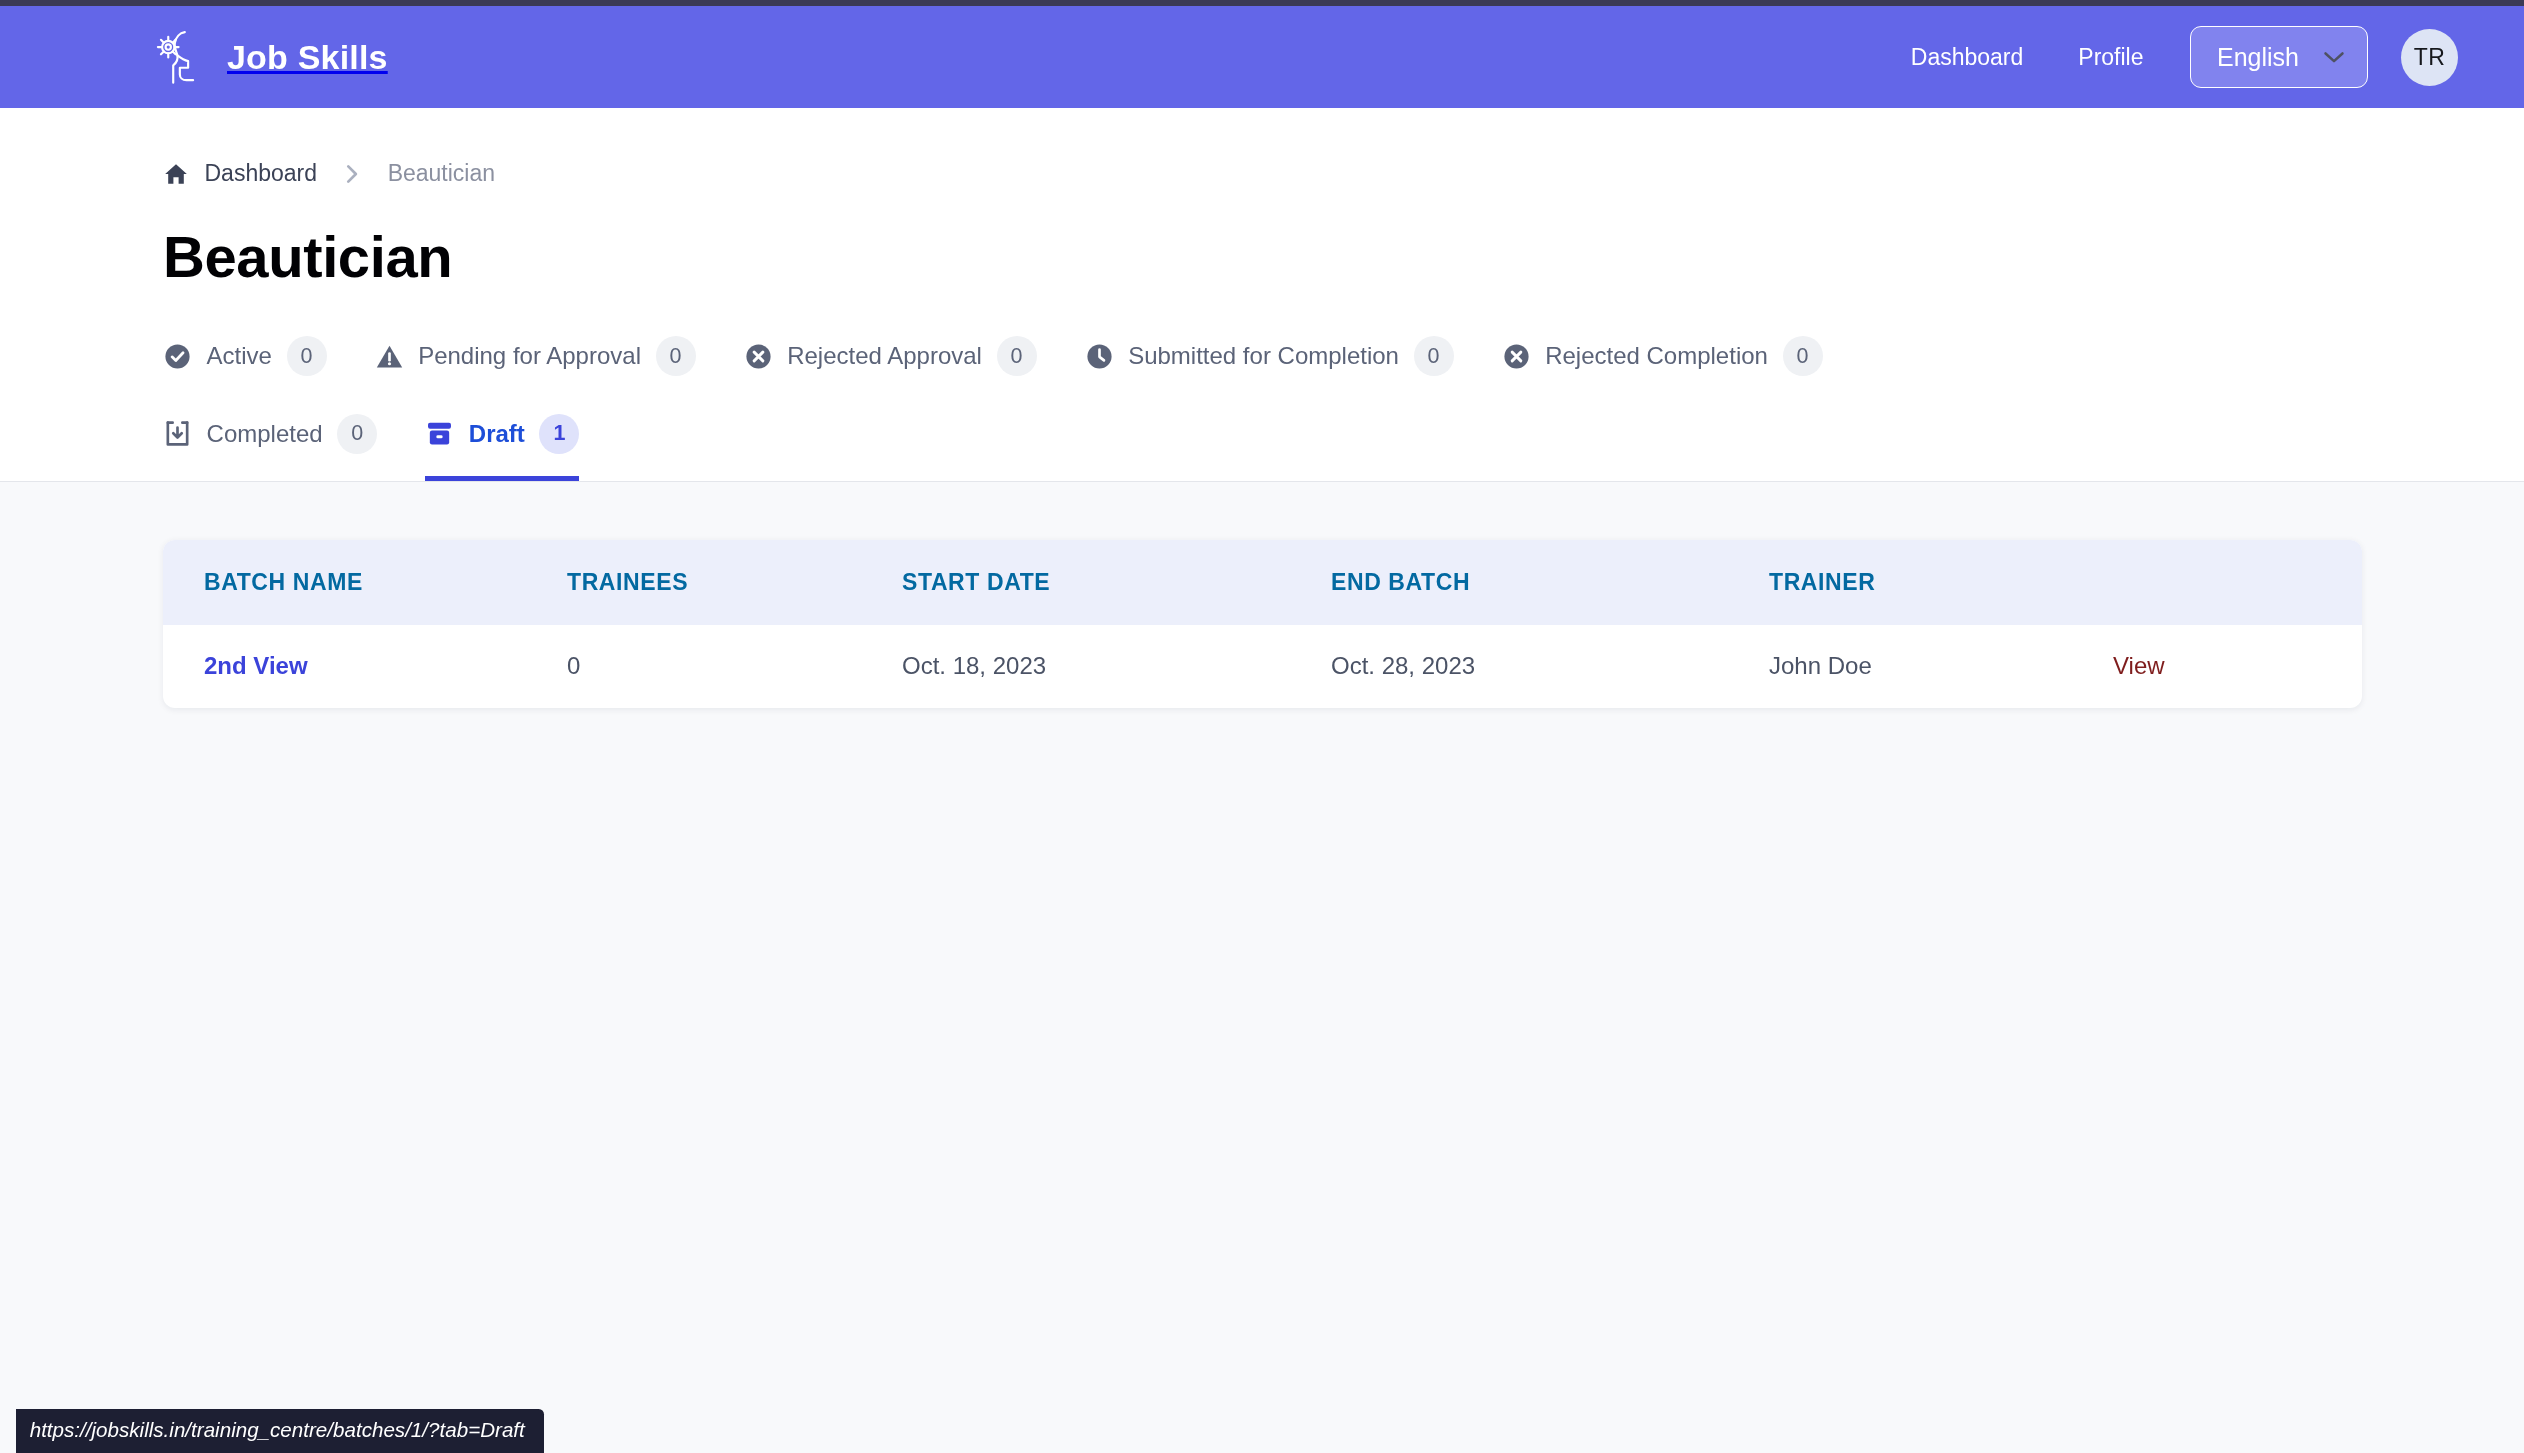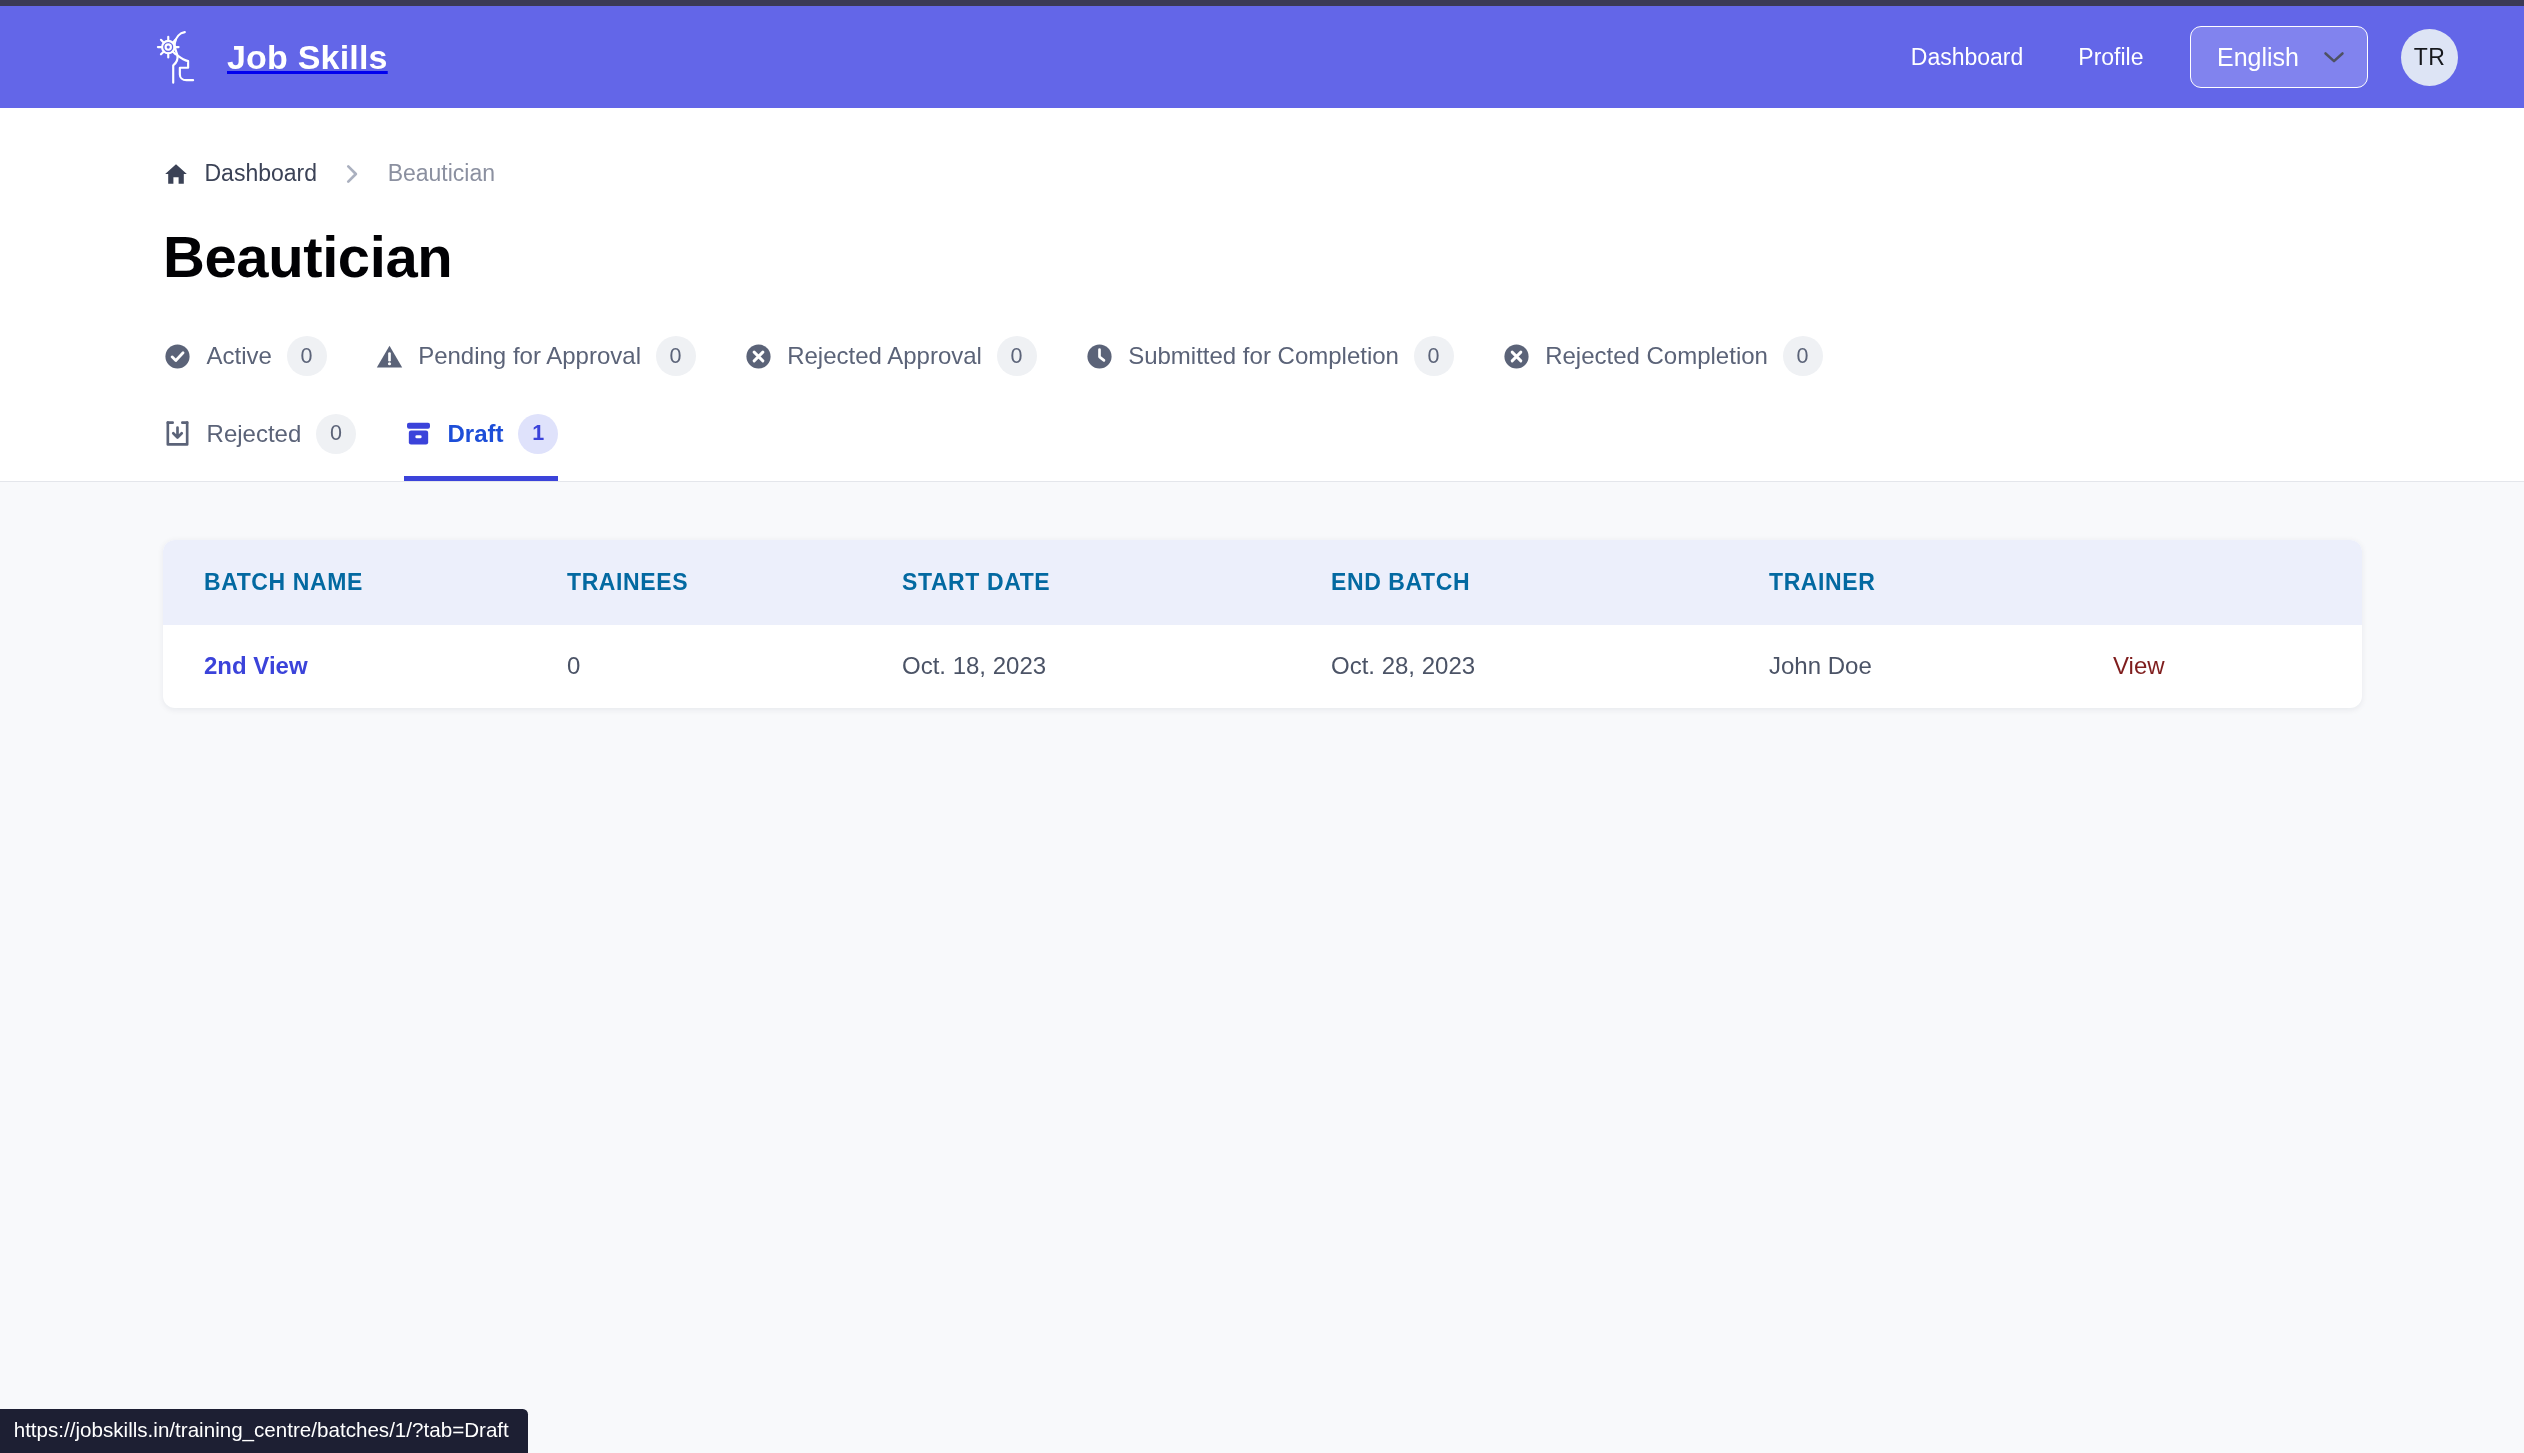--- a/index.html
+++ b/index.html
@@ -167,28 +167,29 @@
   .col-start { width: 429px; }
   .col-end { width: 438px; }
   .col-trainer { width: 344px; }
   .col-action { width: 249px; }
   .link-cell { color: #3b43da; text-decoration: none; font-weight: bold; }
   .view-link { color: #7f1d1d; text-decoration: none; }
 
   
   .status-bar {
     position: absolute;
-    left: 0;
+    left: 16px;
     bottom: 0;
     background: #1d1f33;
     color: #ffffff;
     font-size: 20.6px;
     padding: 9.4px 19px 11px 13.7px;
     border-top-right-radius: 5.2px;
     white-space: nowrap;
+    font-style: italic;
   }
 </style>
 </head>
 <body>
 
 <div class="top-strip"></div>
 
 <div class="navbar">
   <a class="brand" href="#">
     <span>
@@ -302,21 +303,21 @@
 
     <div class="tabs-row2">
       <a class="tab" href="#">
         <span>
           <svg class="tab-icon" viewBox="0 0 24 24" fill="none" stroke="#5b6378" stroke-width="2.2" stroke-linecap="round" stroke-linejoin="round">
             <path d="M4 3 L4 21 L20 21 L20 3"></path>
             <path d="M4 3 L8 3 M16 3 L20 3"></path>
             <path d="M12 7 L12 15 M8.5 11.8 L12 15.3 L15.5 11.8"></path>
           </svg>
         </span>
-        <span class="tab-label">Rejected</span>
+        <span class="tab-label">Completed</span>
         <span class="tab-badge">0</span>
       </a>
 
       <a class="tab active" href="#">
         <span>
           <svg class="tab-icon" viewBox="0 0 24 24">
             <rect x="2.5" y="3" width="19" height="5" rx="1.6" fill="#3b43da"></rect>
             <rect x="4" y="9.6" width="16" height="11.4" rx="1.8" fill="#3b43da"></rect>
             <rect x="9.4" y="13.4" width="5.2" height="2.6" rx="1.2" fill="#ffffff"></rect>
           </svg>

